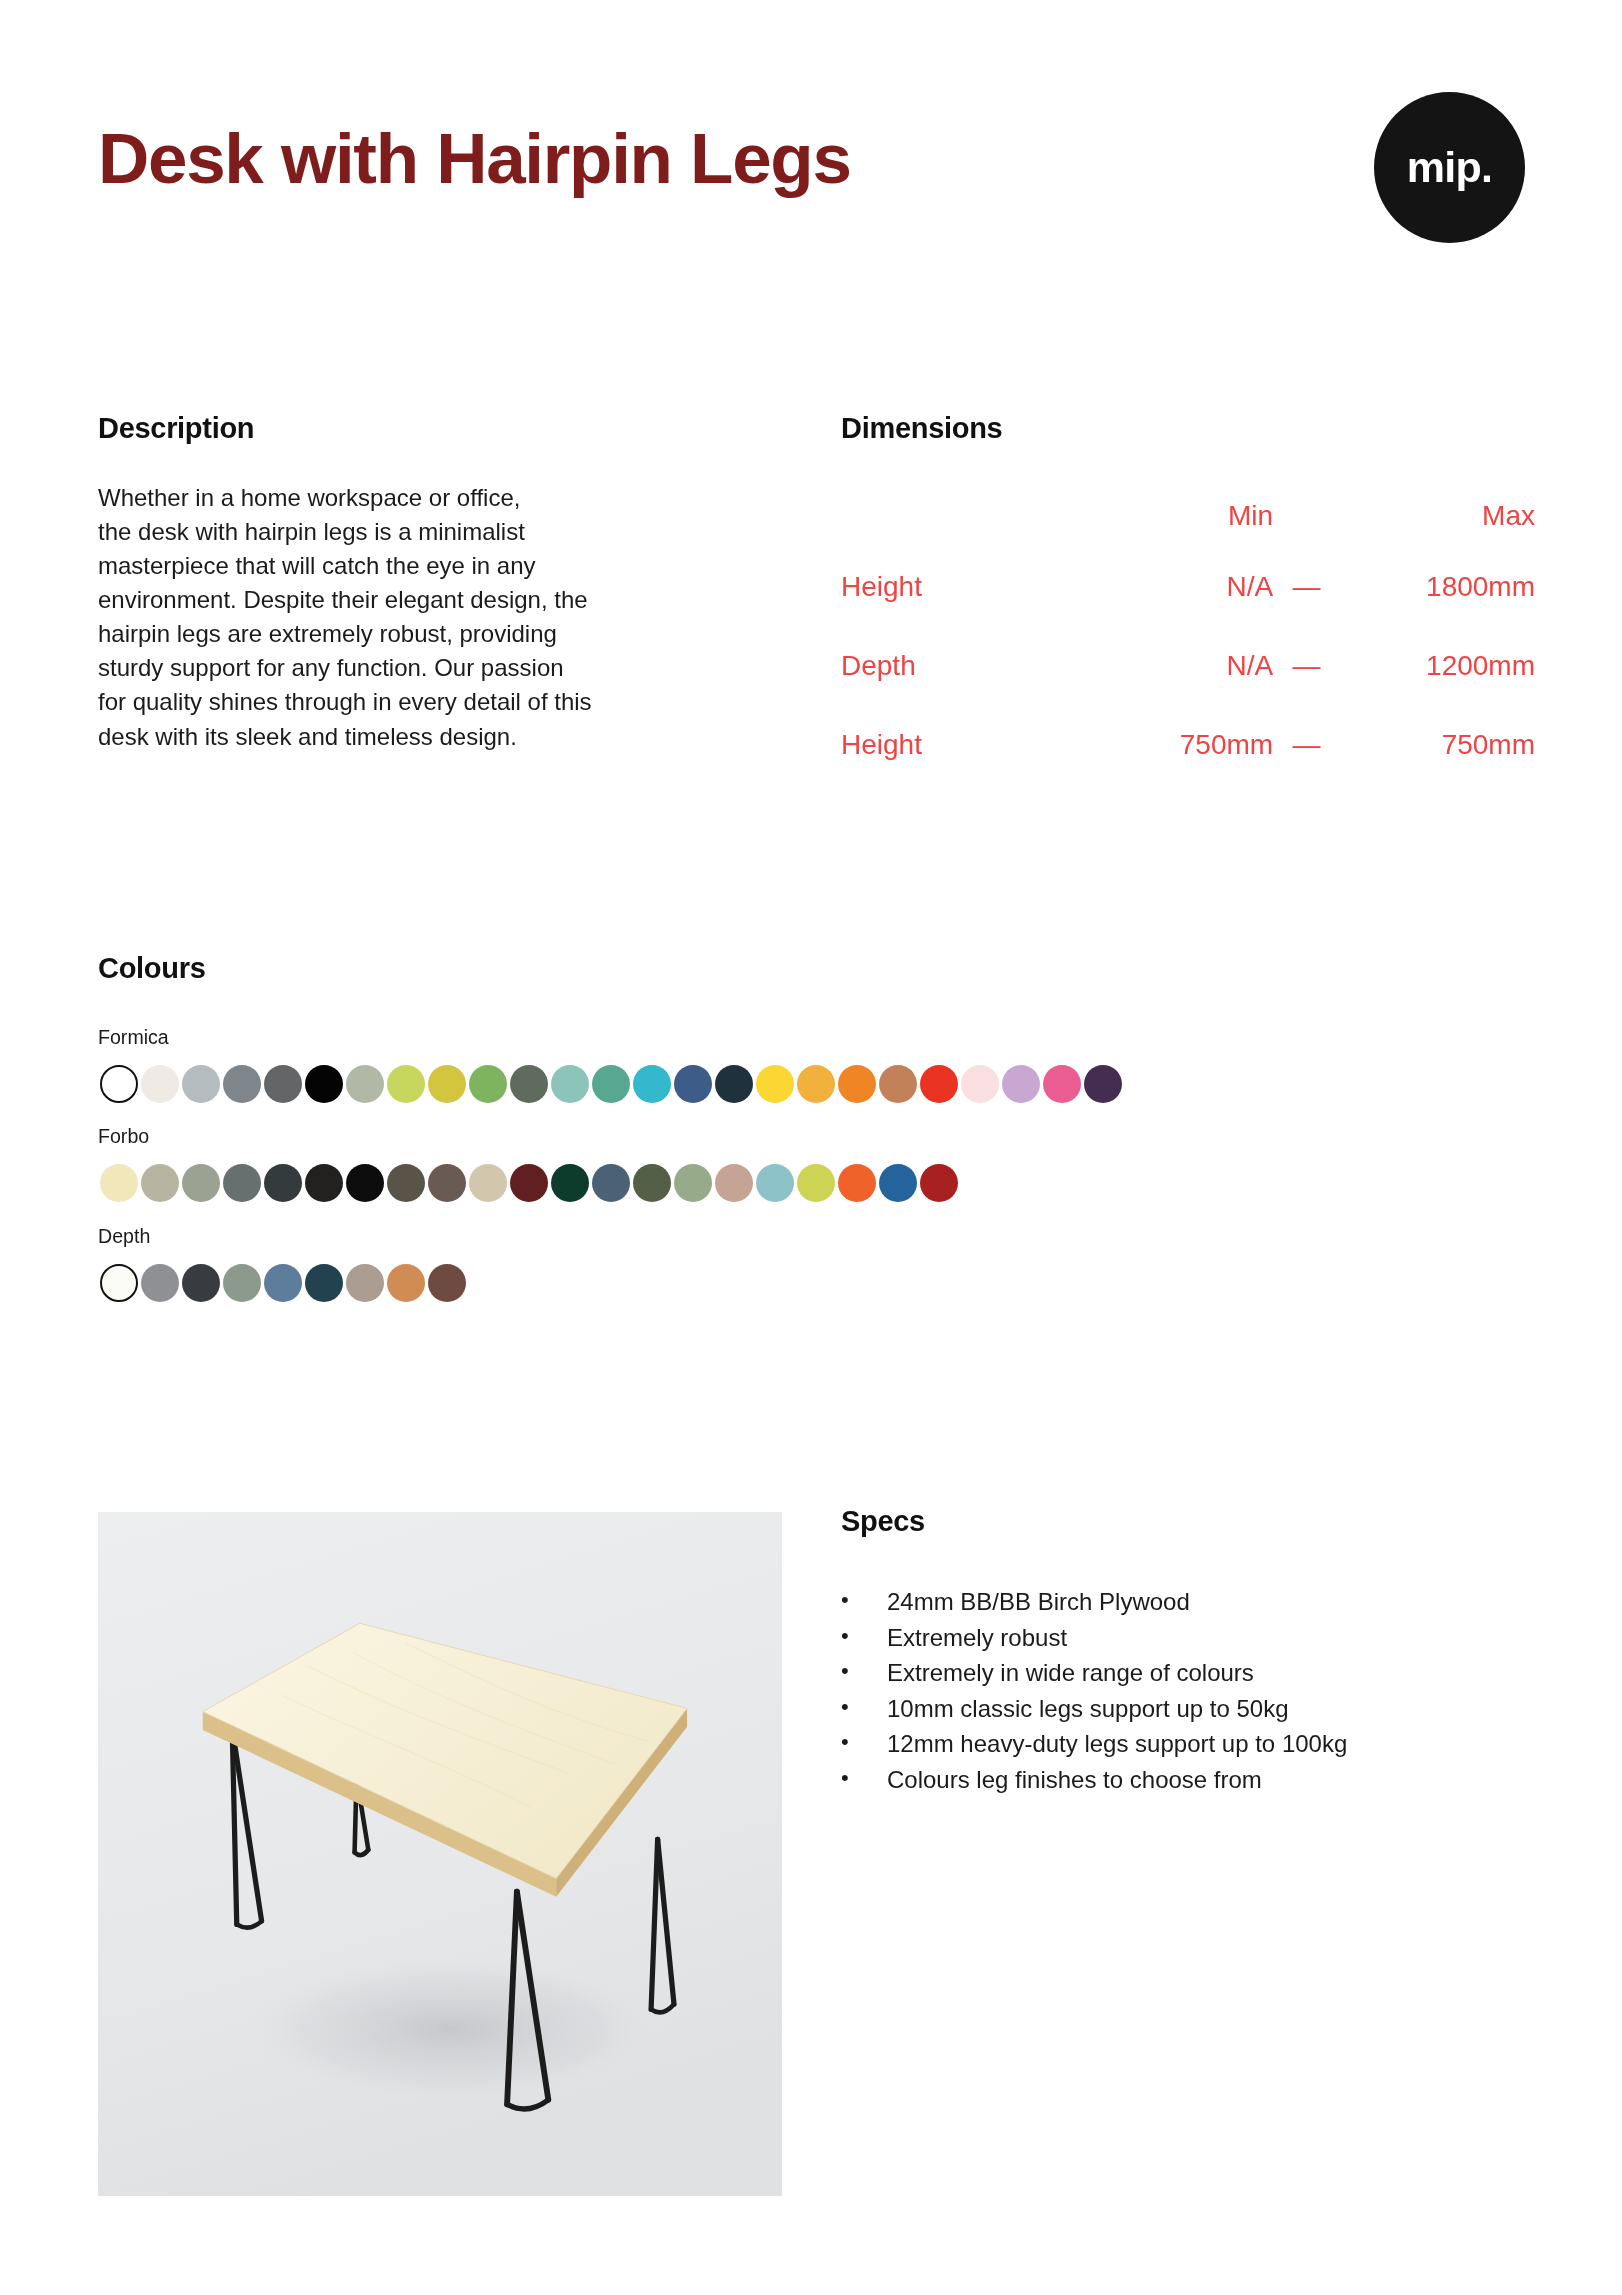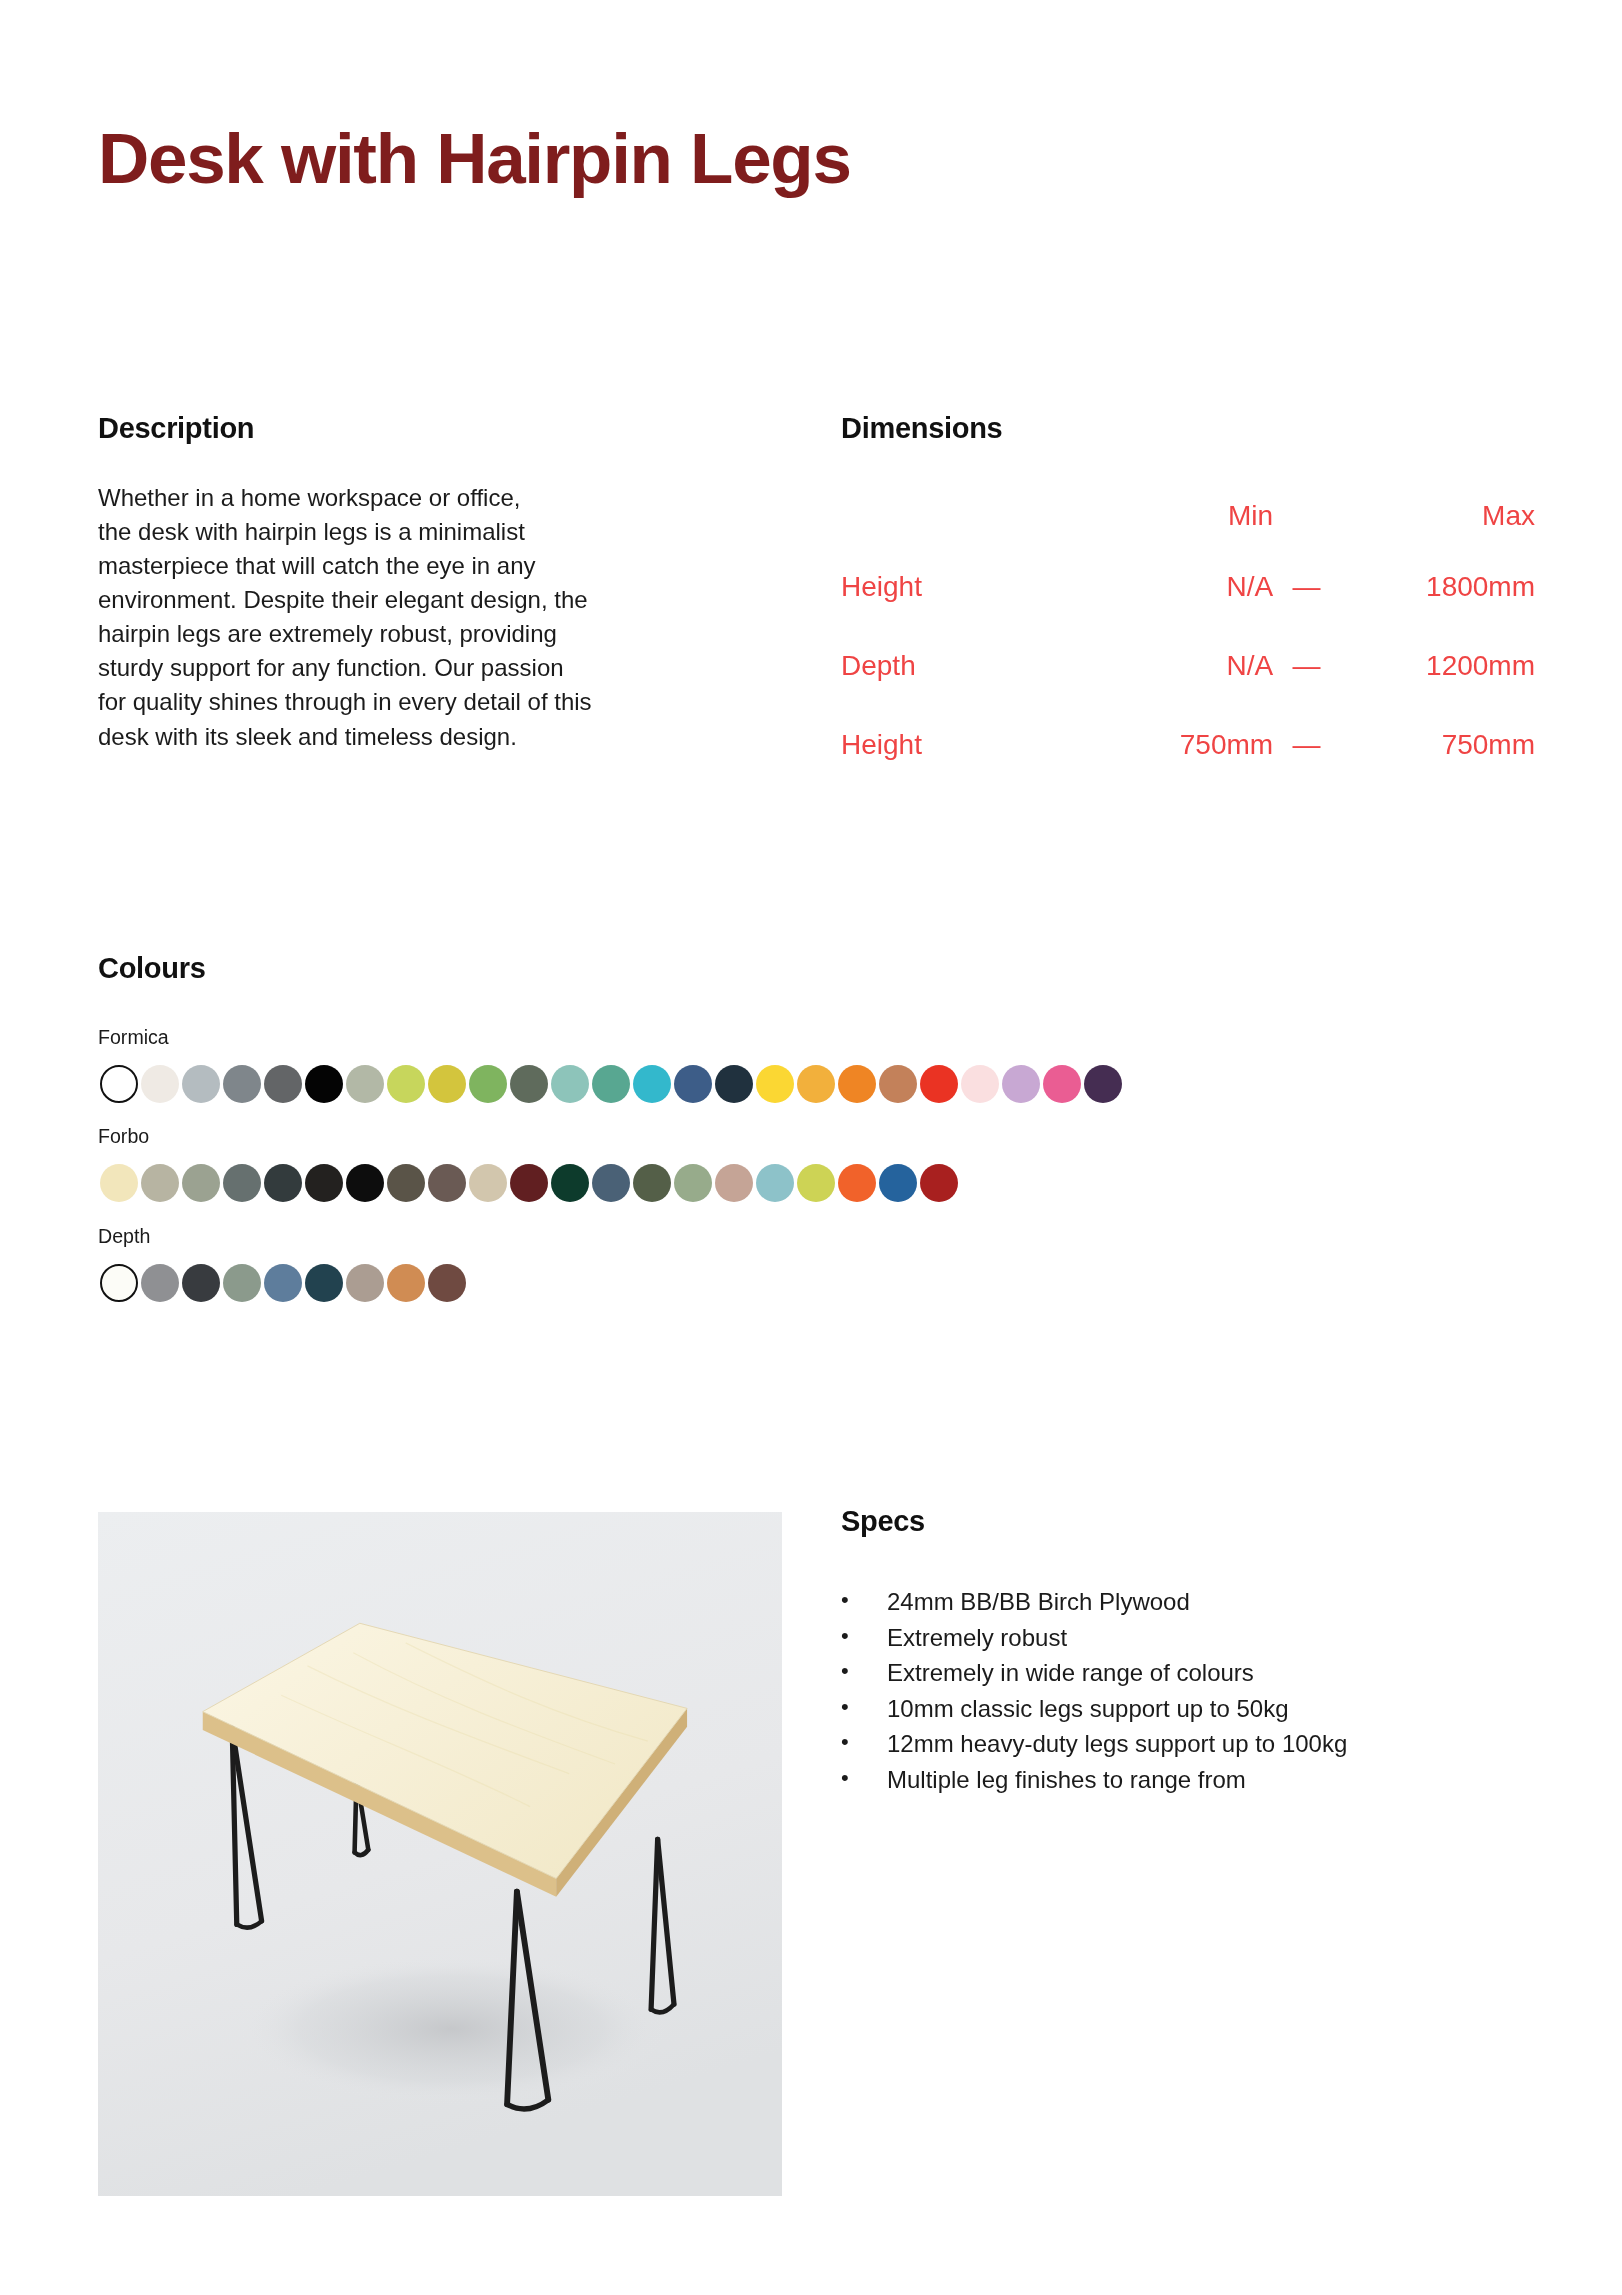--- a/index.html
+++ b/index.html
@@ -97,20 +97,23 @@
     flex:0 0 46px; font-size:22px; line-height:1.48; color:#1b1b1b;
   }
 </style>
 </head>
 <body>
 
 <div class="page">
 
   <div class="header">
     <div class="page-title">Desk with Hairpin Legs</div>
+    <div class="logo-badge">
+      <span class="logo-text">mip.</span>
+    </div>
   </div>
 
   <div class="desc-col">
     <div class="section-heading">Description</div>
     <div class="desc-body">Whether in a home workspace or office,
 the desk with hairpin legs is a minimalist
 masterpiece that will catch the eye in any
 environment. Despite their elegant design, the
 hairpin legs are extremely robust, providing
 sturdy support for any function. Our passion
@@ -416,19 +419,19 @@
         <li>
           <span class="bullet">•</span>
           <span>10mm classic legs support up to 50kg</span>
         </li>
         <li>
           <span class="bullet">•</span>
           <span>12mm heavy-duty legs support up to 100kg</span>
         </li>
         <li>
           <span class="bullet">•</span>
-          <span>Multiple leg finishes to range from</span>
+          <span>Colours leg finishes to choose from</span>
         </li>
       </ul>
   </div>
 
 </div>
 
 
 </body></html>

